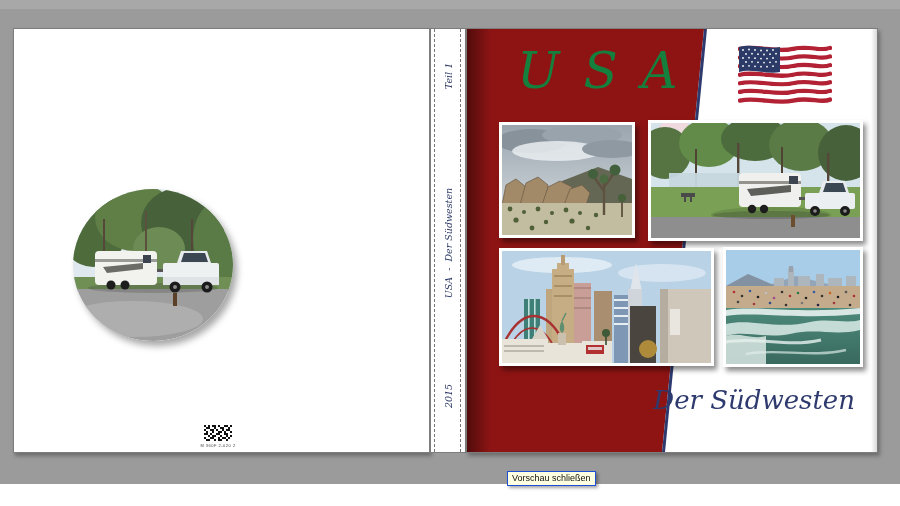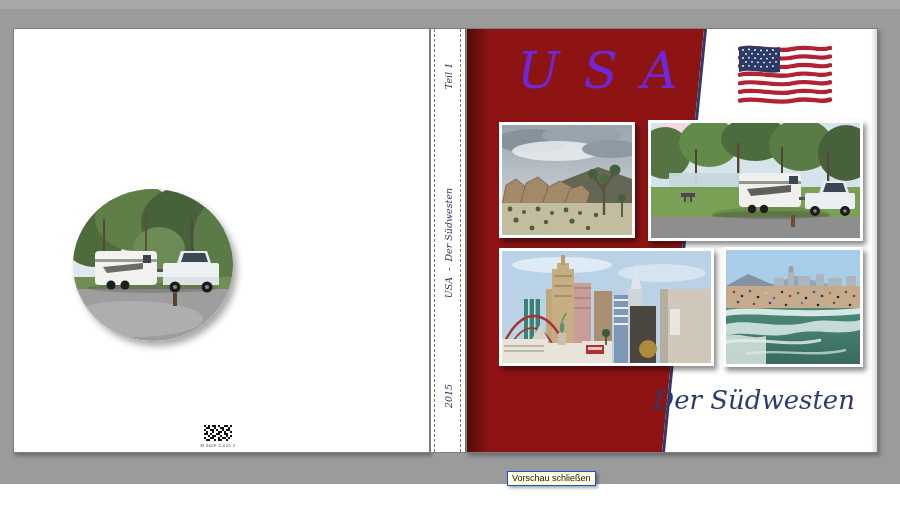--- a/index.html
+++ b/index.html
@@ -17,21 +17,21 @@
   #spine .fold.left{left:3px;} #spine .fold.right{right:4px;}
   .spine-text{position:absolute;left:17px;white-space:pre;color:#2e3a66;
     font:italic 9.5px "DejaVu Serif",serif;transform:translate(-50%,-50%) rotate(-90deg);}
   #front-cover{left:466px;width:412px;overflow:hidden;}
   #cover-bg{position:absolute;left:0;top:0;width:411px;height:423px;}
   #fold-shade{position:absolute;left:0;top:0;width:24px;height:423px;
     background:linear-gradient(to right,rgba(0,0,0,0.42),rgba(0,0,0,0));}
   #spine-shade{position:absolute;right:0;top:0;width:6px;height:423px;
     background:linear-gradient(to left,rgba(0,0,0,0.15),rgba(0,0,0,0));}
   #cover-title{position:absolute;left:30px;top:15px;width:205px;text-align:center;
-    color:#6d28d9;font:italic 50px/1.1 "DejaVu Serif",serif;letter-spacing:4px;}
+    color:#15803d;font:italic 50px/1.1 "DejaVu Serif",serif;letter-spacing:4px;}
   #cover-subtitle{position:absolute;right:22px;top:356px;color:#2e3a6e;
     font:italic 26px "DejaVu Serif",serif;white-space:nowrap;}
   .photo{position:absolute;background:#fff;padding:3px;box-shadow:3px 4px 5px rgba(0,0,0,0.45);}
   .photo svg{display:block;}
   #photo-desert{left:32px;top:93px;}
   #photo-campground{left:181px;top:91px;}
   #photo-vegas{left:32px;top:219px;}
   #photo-beach{left:256px;top:218px;}
   #ellipse-photo{position:absolute;left:59px;top:160px;width:160px;height:152px;border-radius:50%;
     overflow:hidden;box-shadow:4px 5px 7px rgba(0,0,0,0.35);}

